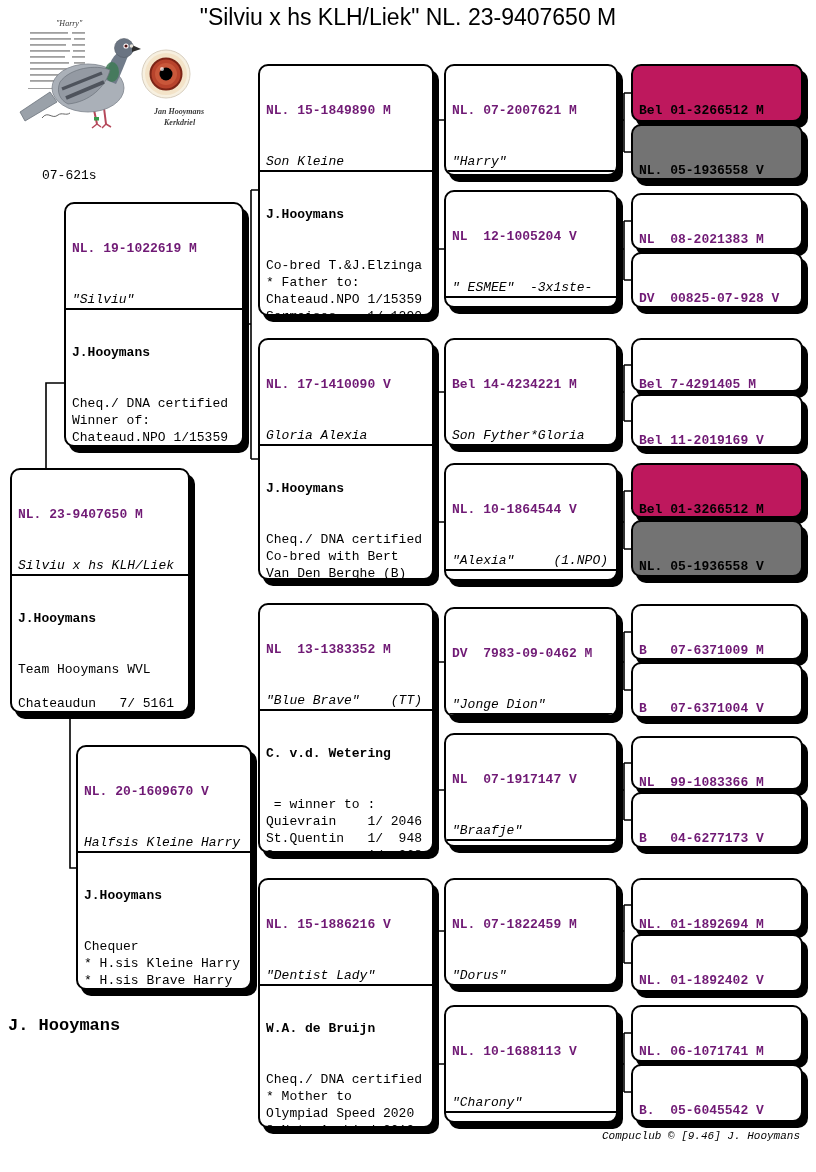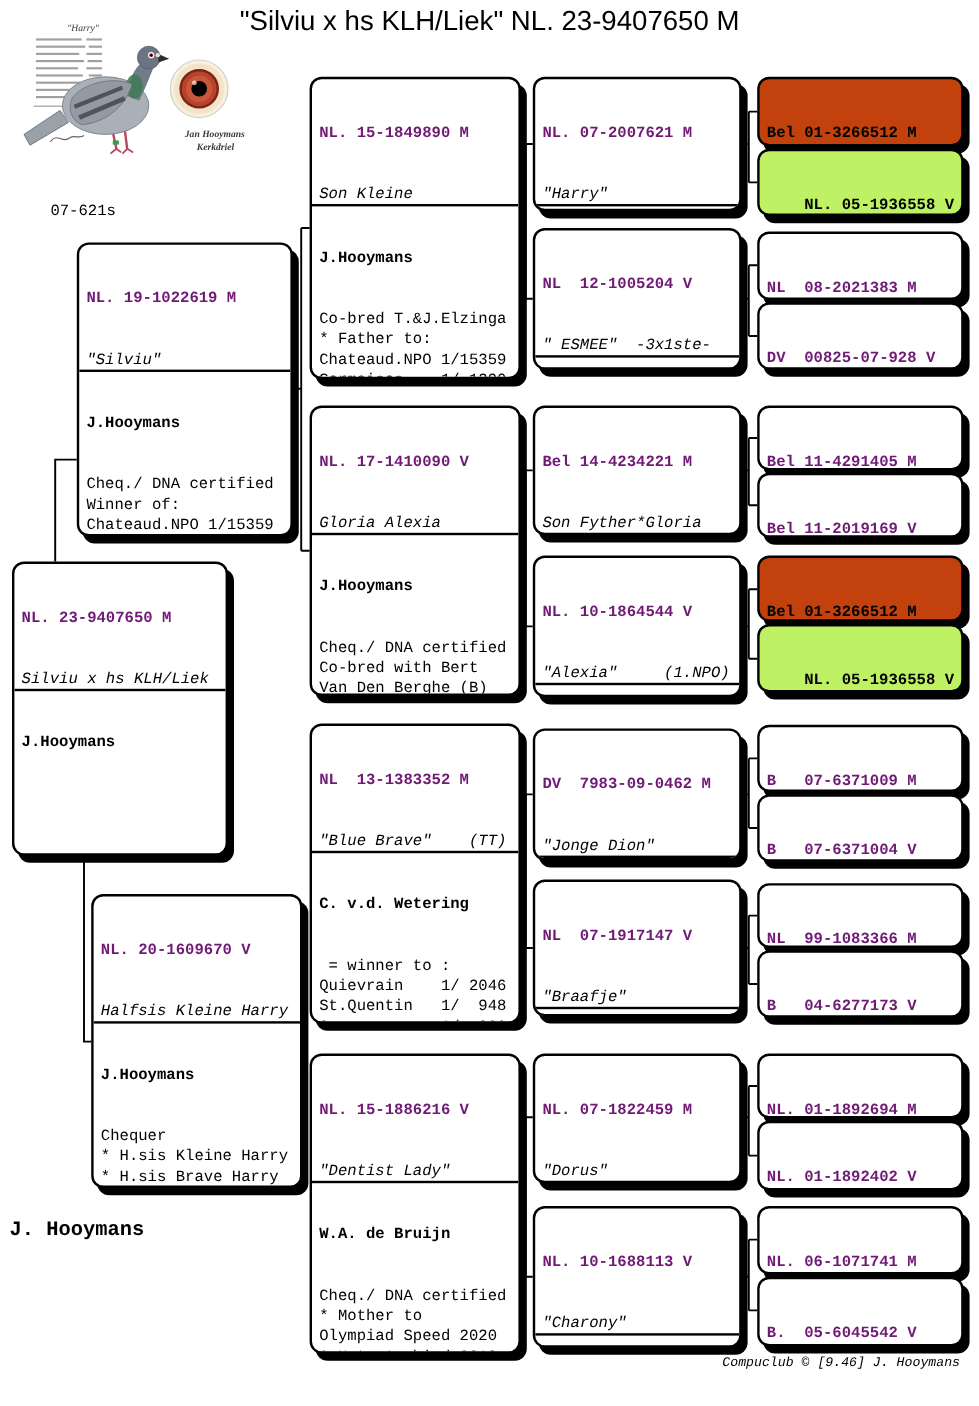--- a/index.html
+++ b/index.html
@@ -6,22 +6,22 @@
   body{width:816px;height:1172px;position:relative;background:#fff;
        font-family:"Liberation Mono",monospace;color:#000;overflow:hidden;}
   .title{position:absolute;top:4px;left:0;width:100%;text-align:center;
          font-family:"Liberation Sans",sans-serif;font-size:23px;}
   .box{position:absolute;background:#fff;border:2px solid #000;border-radius:10px;
        box-shadow:5px 6px 0 #000;padding:2px 6px;font-size:13px;line-height:17px;
        white-space:pre;box-sizing:border-box;overflow:hidden;}
   .ring{color:#701a75;font-weight:bold;}
   .pname{font-style:italic;border-bottom:2px solid #000;margin:0 -6px;padding:0 6px;}
   .owner{font-weight:bold;}
-  .pink{background:#c2410c;}
-  .yellow{background:#bef264;text-align:right;}
+  .pink{background:#be185d;}
+  .yellow{background:#737373;}
   .pink .ring,.yellow .ring{color:#000;}
   .connectors{position:absolute;left:0;top:0;pointer-events:none;}
   .photo{position:absolute;left:8px;top:10px;}
   .ringnote{position:absolute;left:10px;top:168px;font-size:13px;margin-left:32px;}
   .contact{position:absolute;left:8px;top:1016px;}
   .contact .cname{font-weight:bold;font-size:17px;margin-bottom:8px;}
   .contact .clines{font-size:13.5px;line-height:19px;white-space:pre;}
   .footer{position:absolute;right:16px;top:1130px;font-style:italic;font-size:11px;}
 </style>
 </head>
@@ -115,20 +115,23 @@
 
 12th Nat. Acepigeon
 Long Distance NPO'21
 
 * father to</div>
 </div>
 <div class="box" style="left:10px;top:468px;width:180px;height:245px">
   <div class="ring">NL. 23-9407650 M</div>
   <div class="pname">Silviu x hs KLH/Liek</div>
   <div class="owner">J.Hooymans</div>
+  <div class="lines">Team Hooymans WVL
+
+Chateaudun   7/ 5161</div>
 </div>
 <div class="box" style="left:76px;top:745px;width:176px;height:245px">
   <div class="ring">NL. 20-1609670 V</div>
   <div class="pname">Halfsis Kleine Harry</div>
   <div class="owner">J.Hooymans</div>
   <div class="lines">Chequer
 * H.sis Kleine Harry
 * H.sis Brave Harry
 * H.sis Olymp.Lieke
 * H.sis 5.Ace KBDB
@@ -265,21 +268,21 @@
   <div class="ring">NL  08-2021383 M</div>
   
   
 </div>
 <div class="box small" style="left:631px;top:252px;width:172px;height:56px">
   <div class="ring">DV  00825-07-928 V</div>
   
   
 </div>
 <div class="box small" style="left:631px;top:338px;width:172px;height:54px">
-  <div class="ring">Bel 11-4291405 M</div>
+  <div class="ring">Bel 7-4291405 M</div>
   
   
 </div>
 <div class="box small" style="left:631px;top:394px;width:172px;height:54px">
   <div class="ring">Bel 11-2019169 V</div>
   
   
 </div>
 <div class="box small pink" style="left:631px;top:463px;width:172px;height:55px">
   <div class="ring">Bel 01-3266512 M</div>

